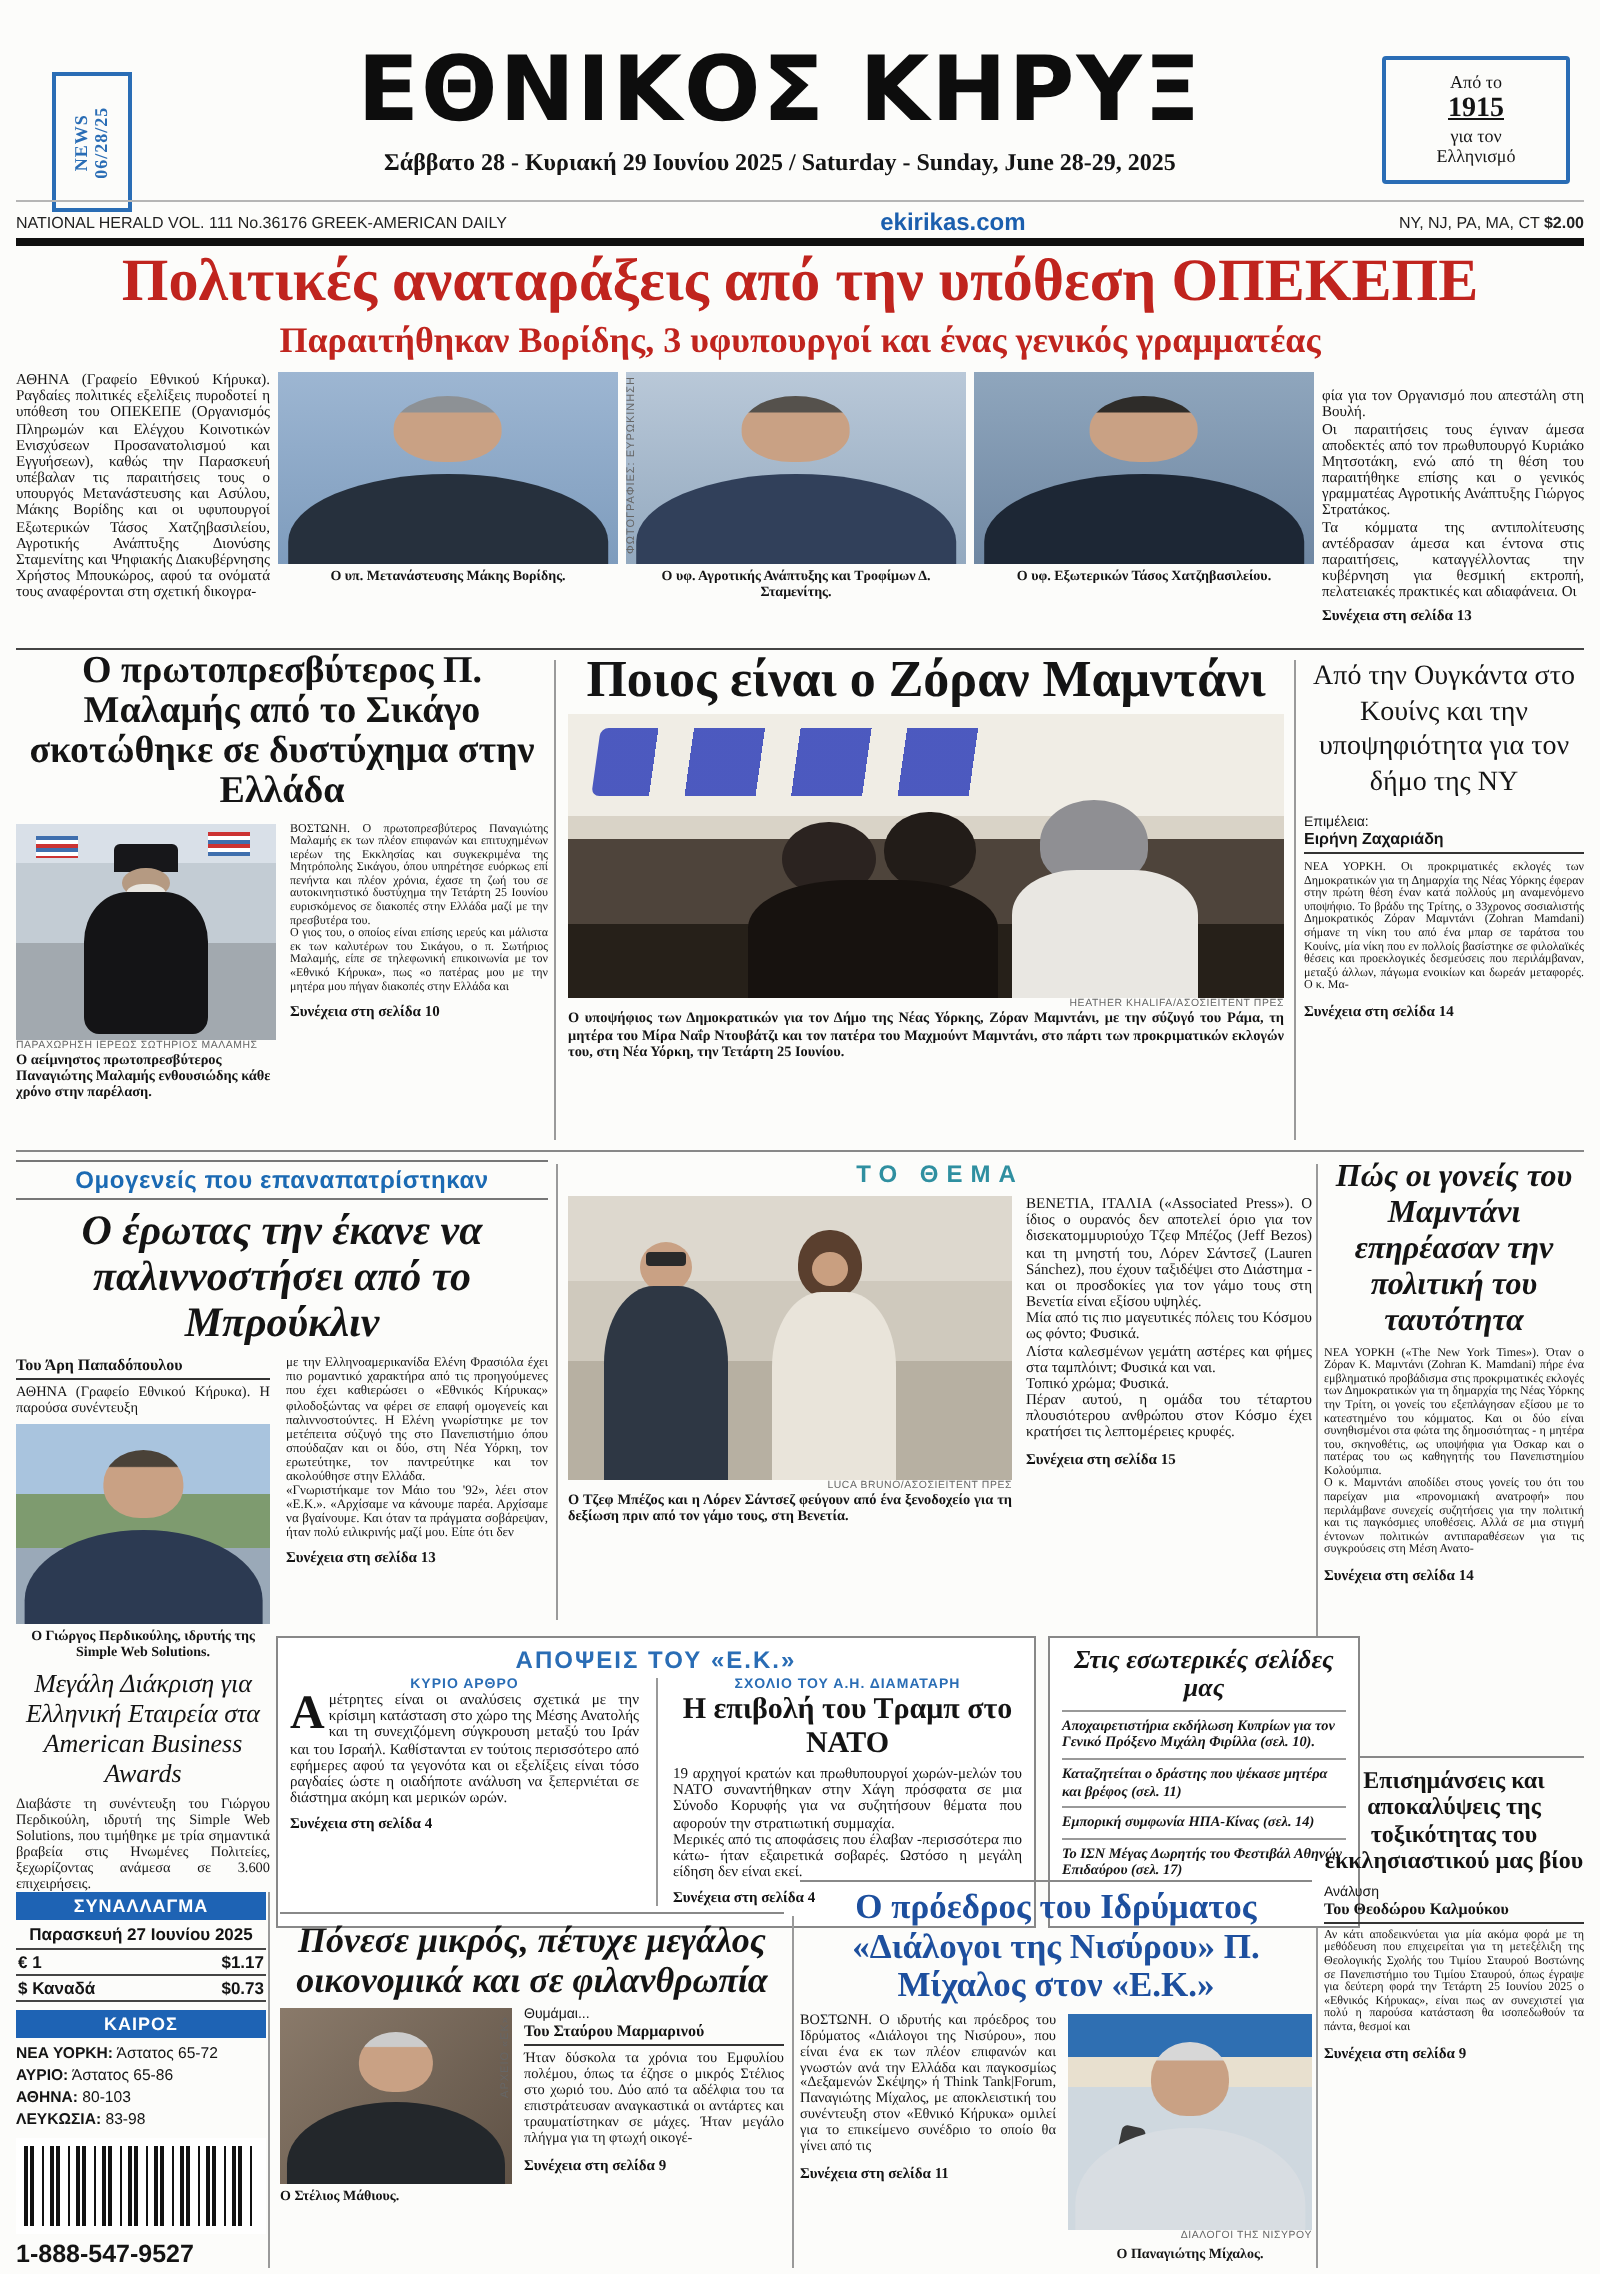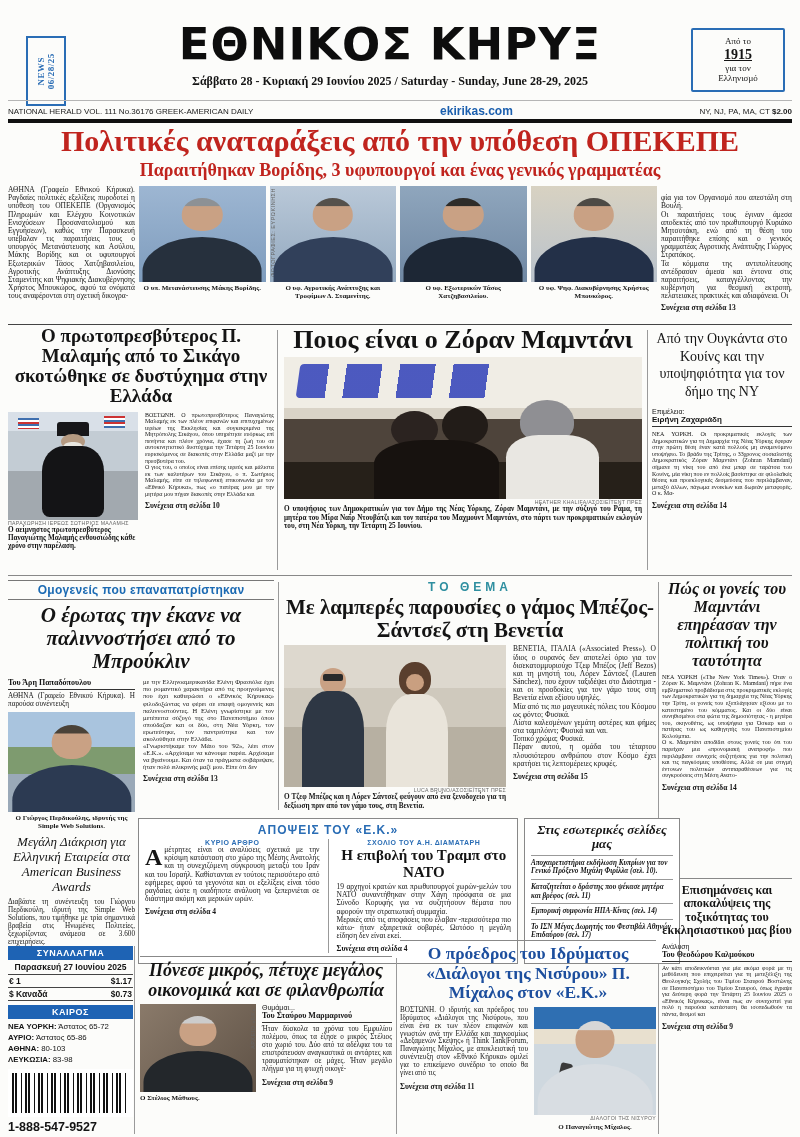--- a/index.html
+++ b/index.html
@@ -179,24 +179,20 @@
   <div class="pcell">
     <div class="ph fig" style="height:96px;--hair:#55514c;--suit:#31405a;background:linear-gradient(180deg,#b9c8d8,#93a9bf);">
       <span class="vcred sil" style="left:0;top:2px;">ΦΩΤΟΓΡΑΦΙΕΣ: ΕΥΡΩΚΙΝΗΣΗ</span>
     </div>
     <div class="pcap">Ο υφ. Αγροτικής Ανάπτυξης και Τροφίμων Δ. Σταμενίτης.</div>
   </div>
   <div class="pcell">
     <div class="ph fig" style="height:96px;--hair:#2e2c29;--suit:#1d2735;background:linear-gradient(180deg,#8fa6bd,#6f87a2);"></div>
     <div class="pcap">Ο υφ. Εξωτερικών Τάσος Χατζηβασιλείου.</div>
   </div>
-  <div class="pcell">
-    <div class="ph fig" style="height:96px;--hair:#4d4a45;--suit:#233048;background:linear-gradient(180deg,#d8d2c2,#b9c2cc);"></div>
-    <div class="pcap">Ο υφ. Ψηφ. Διακυβέρνησης Χρήστος Μπουκώρος.</div>
-  </div>
 
   <div class="tcol t75 jst pre" style="width:131px;">
     <span>φία για τον Οργανισμό που απεστάλη στη Βουλή.
 Οι παραιτήσεις τους έγιναν άμεσα αποδεκτές από τον πρωθυπουργό Κυριάκο Μητσοτάκη, ενώ από τη θέση του παραιτήθηκε επίσης και ο γενικός γραμματέας Αγροτικής Ανάπτυξης Γιώργος Στρατάκος.
 Τα κόμματα της αντιπολίτευσης αντέδρασαν άμεσα και έντονα στις παραιτήσεις, καταγγέλλοντας την κυβέρνηση για θεσμική εκτροπή, πελατειακές πρακτικές και αδιαφάνεια. Οι</span>
     <div class="cont">Συνέχεια στη σελίδα 13</div>
   </div>
 </div>
 <div class="abs hr" style="left:8px;top:324px;width:784px;"></div>
 
@@ -266,21 +262,20 @@
       <div class="t65 jst pre">με την Ελληνοαμερικανίδα Ελένη Φρασιόλα έχει πιο ρομαντικό χαρακτήρα από τις προηγούμενες που έχει καθιερώσει ο «Εθνικός Κήρυκας» φιλοδοξώντας να φέρει σε επαφή ομογενείς και παλιννοστούντες. Η Ελένη γνωρίστηκε με τον μετέπειτα σύζυγό της στο Πανεπιστήμιο όπου σπούδαζαν και οι δύο, στη Νέα Υόρκη, τον ερωτεύτηκε, τον παντρεύτηκε και τον ακολούθησε στην Ελλάδα.
 «Γνωριστήκαμε τον Μάιο του '92», λέει στον «Ε.Κ.». «Αρχίσαμε να κάνουμε παρέα. Αρχίσαμε να βγαίνουμε. Και όταν τα πράγματα σοβάρεψαν, ήταν πολύ ειλικρινής μαζί μου. Είπε ότι δεν</div>
       <div class="cont">Συνέχεια στη σελίδα 13</div>
     </div>
   </div>
 </div>
 <div class="abs vr" style="left:278px;top:582px;height:228px;"></div>
 
 <div class="abs tothema">
   <div class="tt-label">ΤΟ ΘΕΜΑ</div>
-  <div class="h-tt ctr">Με λαμπερές παρουσίες ο γάμος Μπέζος-Σάντσεζ στη Βενετία</div>
   <div class="tt-row">
     <div style="width:222px;flex:none;">
       <div class="ph" style="height:142px;background:linear-gradient(180deg,#ddd8ce 0 30%,#cfc9bd 30% 58%,#b7b0a2 58%);">
         <i class="sil" style="left:16%;top:16%;width:12%;height:18%;background:#c9a184;border-radius:50%;"></i>
         <i class="sil" style="left:17.5%;top:20%;width:9%;height:5%;background:#2a2a2a;border-radius:2px;"></i>
         <i class="sil" style="left:8%;top:32%;width:28%;height:68%;background:#2e3744;border-radius:40% 40% 0 0;"></i>
         <i class="sil" style="left:52%;top:12%;width:14%;height:24%;background:#5a3f2e;border-radius:50% 50% 45% 45%;"></i>
         <i class="sil" style="left:55%;top:20%;width:8%;height:12%;background:#c99f80;border-radius:50%;"></i>
         <i class="sil" style="left:46%;top:34%;width:28%;height:66%;background:#e9e4da;border-radius:40% 40% 0 0;"></i>
       </div>

